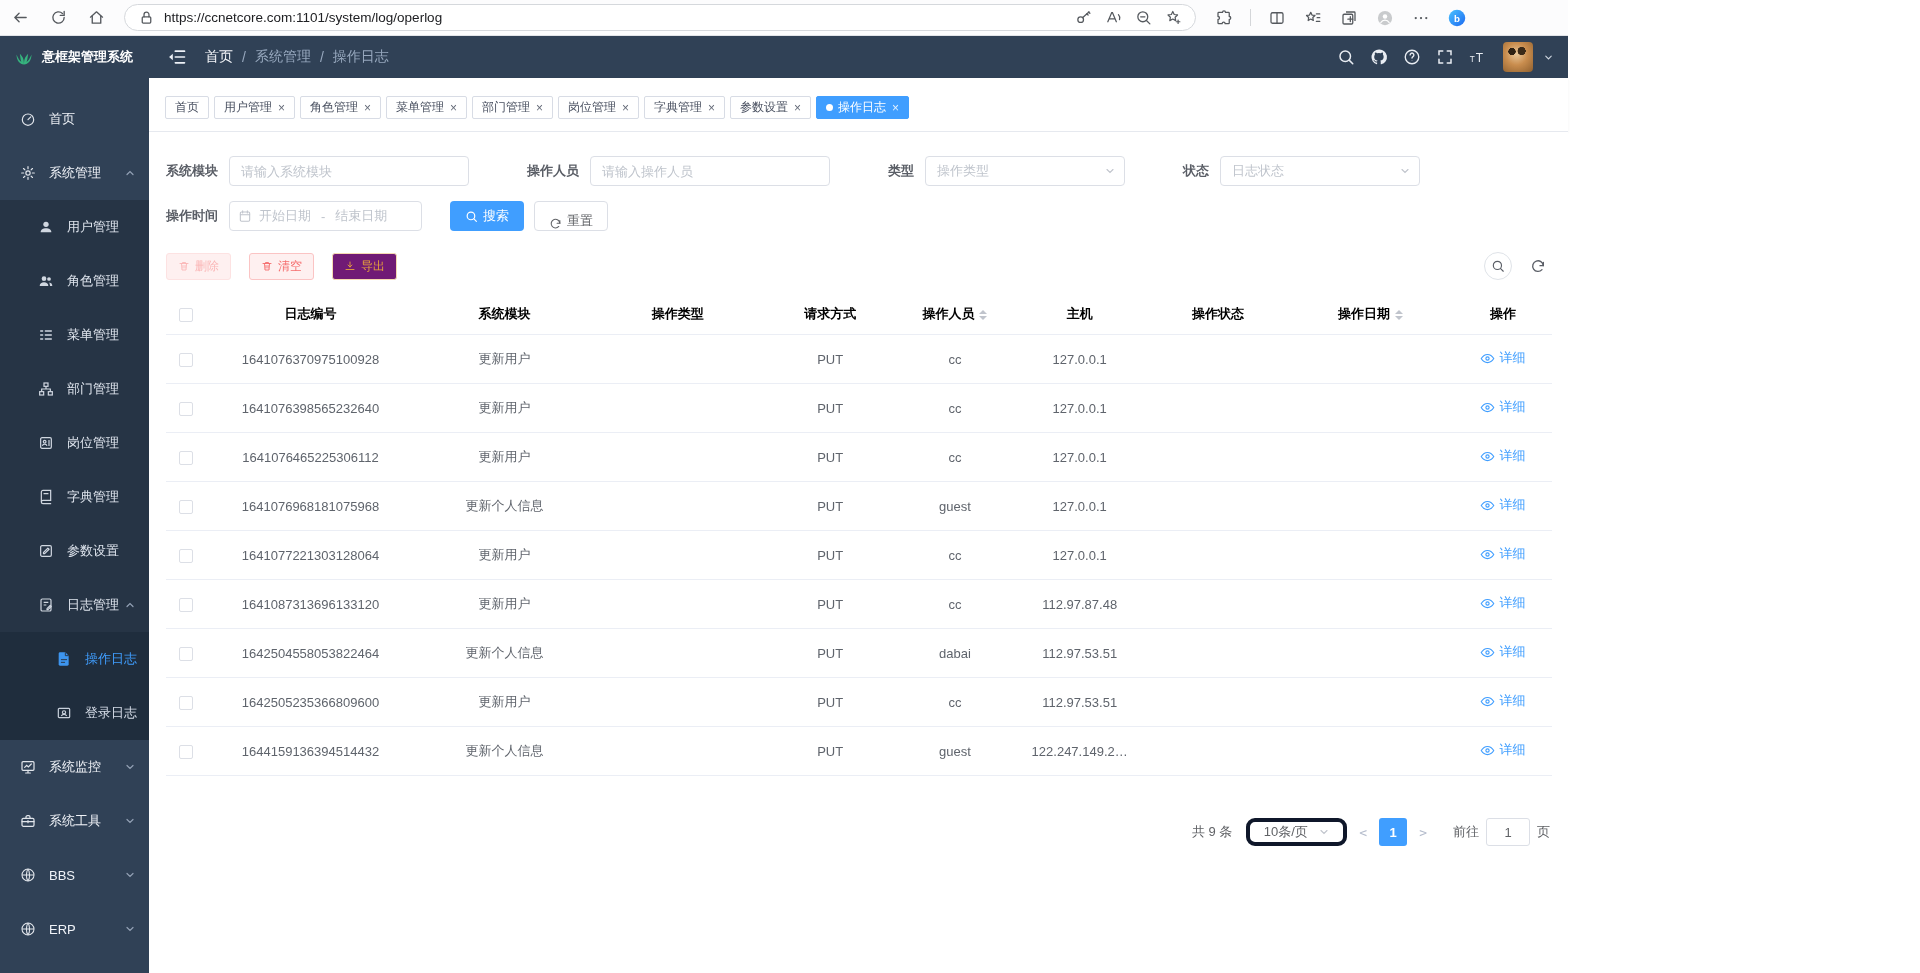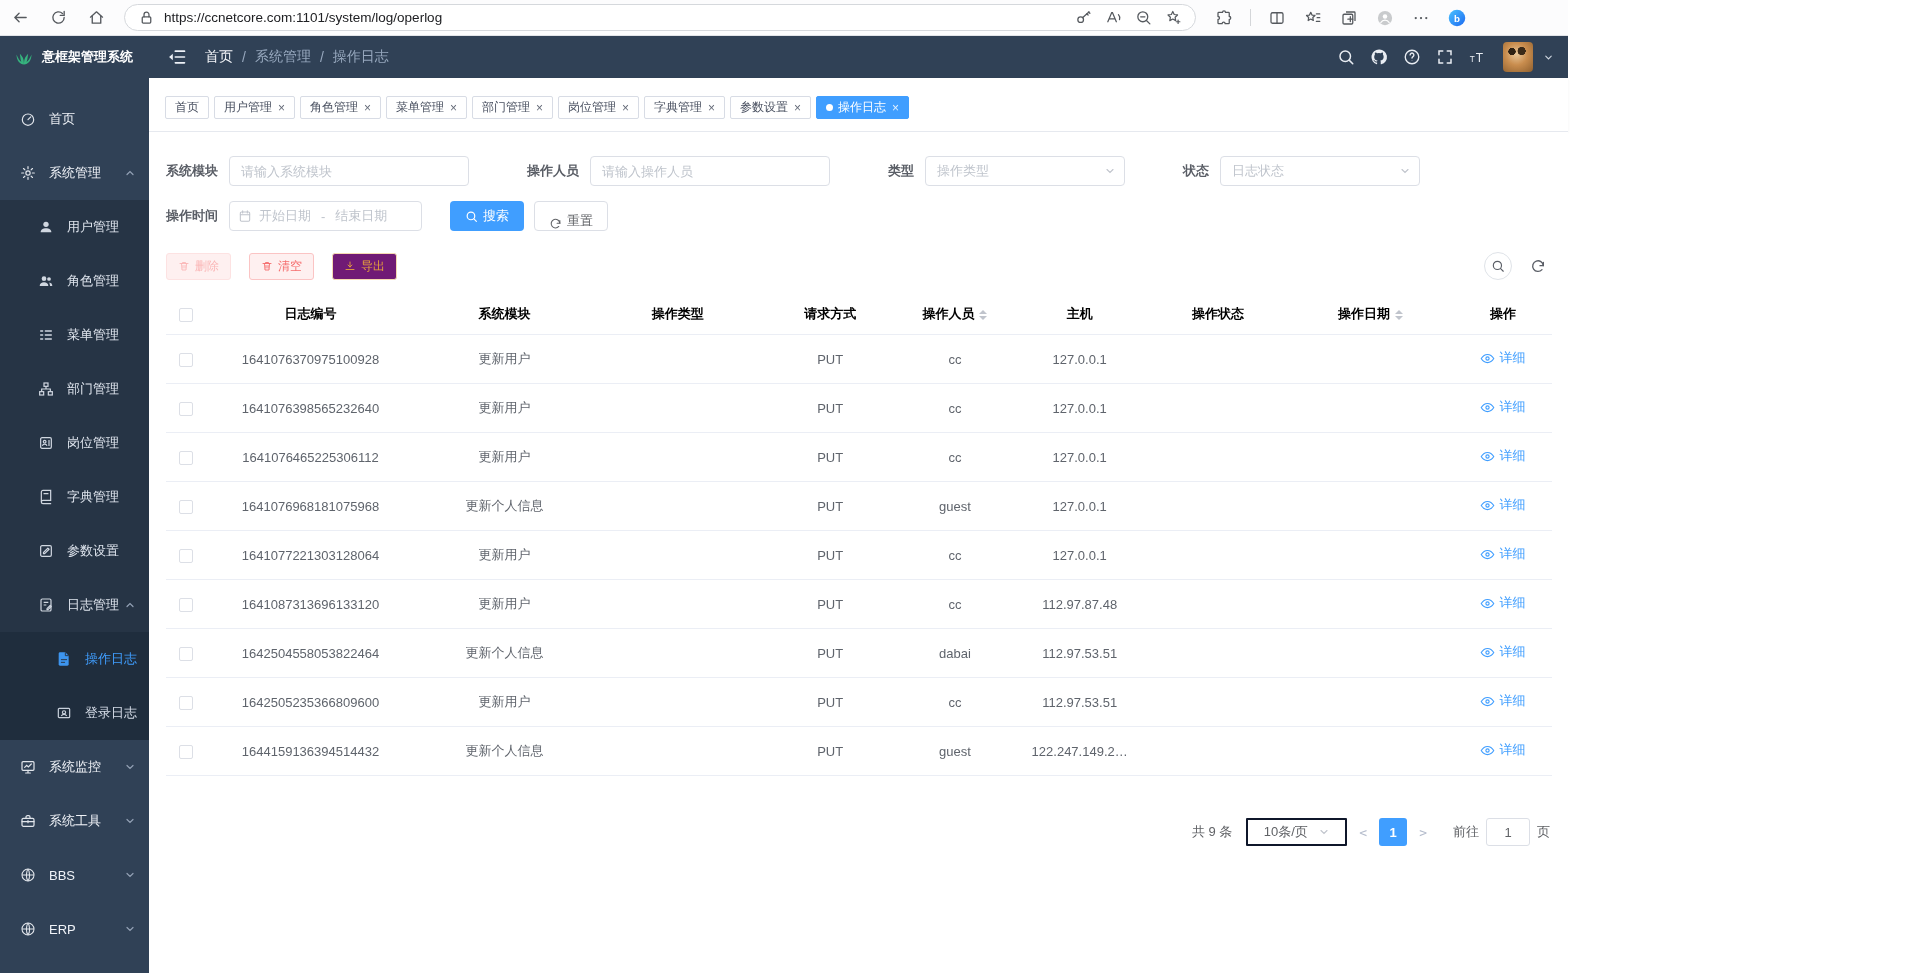--- a/index.html
+++ b/index.html
@@ -126,21 +126,21 @@
   .sort-caret i { display:block; width:0; height:0; border:4px solid transparent; }
   .sort-caret .up { border-bottom-color:#c0c4cc; border-top-width:0; margin-bottom:2px; }
   .sort-caret .dn { border-top-color:#c0c4cc; border-bottom-width:0; }
   .detail-link { color:#409eff; display:inline-flex; align-items:center; gap:4px; cursor:pointer; }
   .detail-link svg { width:15px; height:15px; }
 
   
   .pagination { display:flex; align-items:center; justify-content:flex-end; margin-top:42px;
     font-size:13px; color:#606266; padding-right:2px; }
   .pg-total { margin-right:14px;text-align:center; }
-  .page-size { width:101px; height:28px; border:2px solid #0f172a; border-radius:1px; display:flex;
+  .page-size { width:101px; height:28px; border:4px solid #0f172a; border-radius:9px; display:flex;
     align-items:center; justify-content:center; gap:10px; color:#606266; cursor:pointer; }
   .page-size .sel-caret { color:#c0c4cc; display:inline-flex; width:12px; height:12px; }
   .page-size .sel-caret svg { width:12px; height:12px; }
   .pg-arrow { color:#b4bccc; font-size:13px; margin:0 12px; cursor:pointer; font-family:"DejaVu Sans Mono",monospace; }
   .pg-num { width:28px; height:28px; border-radius:3px; background:#409eff; color:#fff;
     display:flex; align-items:center; justify-content:center; font-weight:bold; cursor:pointer; }
   .pg-goto { margin-left:14px; }
   .goto-input { width:44px; height:28px; border:1px solid #dcdfe6; border-radius:3px; text-align:center;
     font-size:13px; color:#606266; margin:0 7px; outline:none; font-family:inherit; }
 </style>

